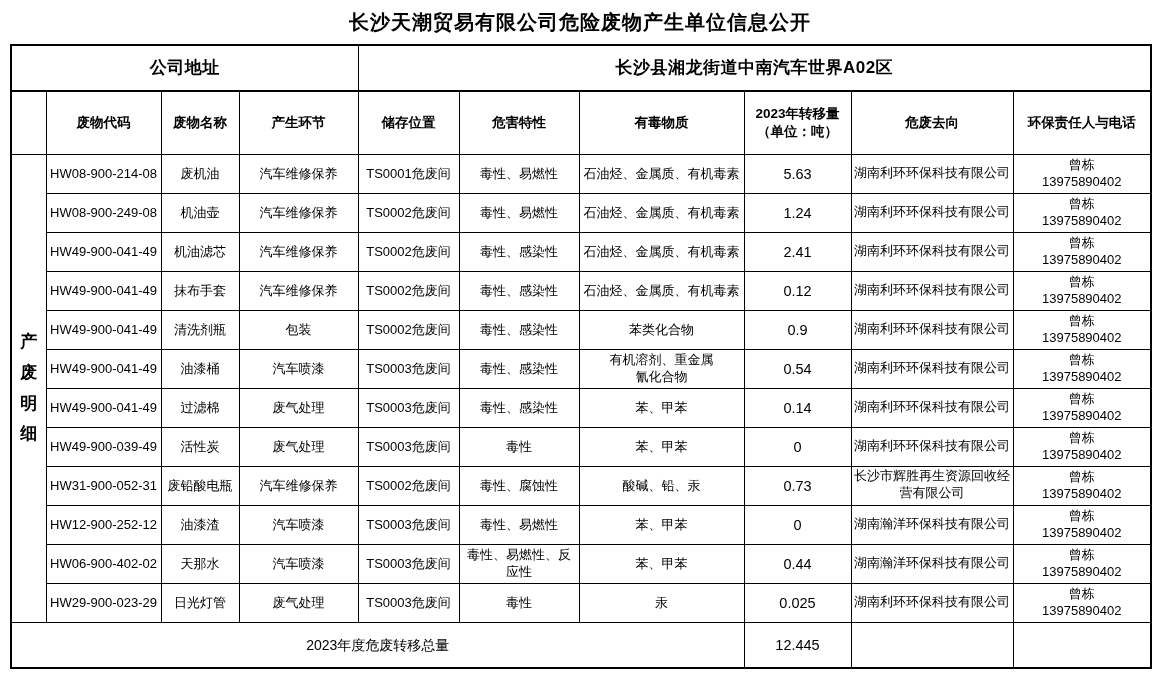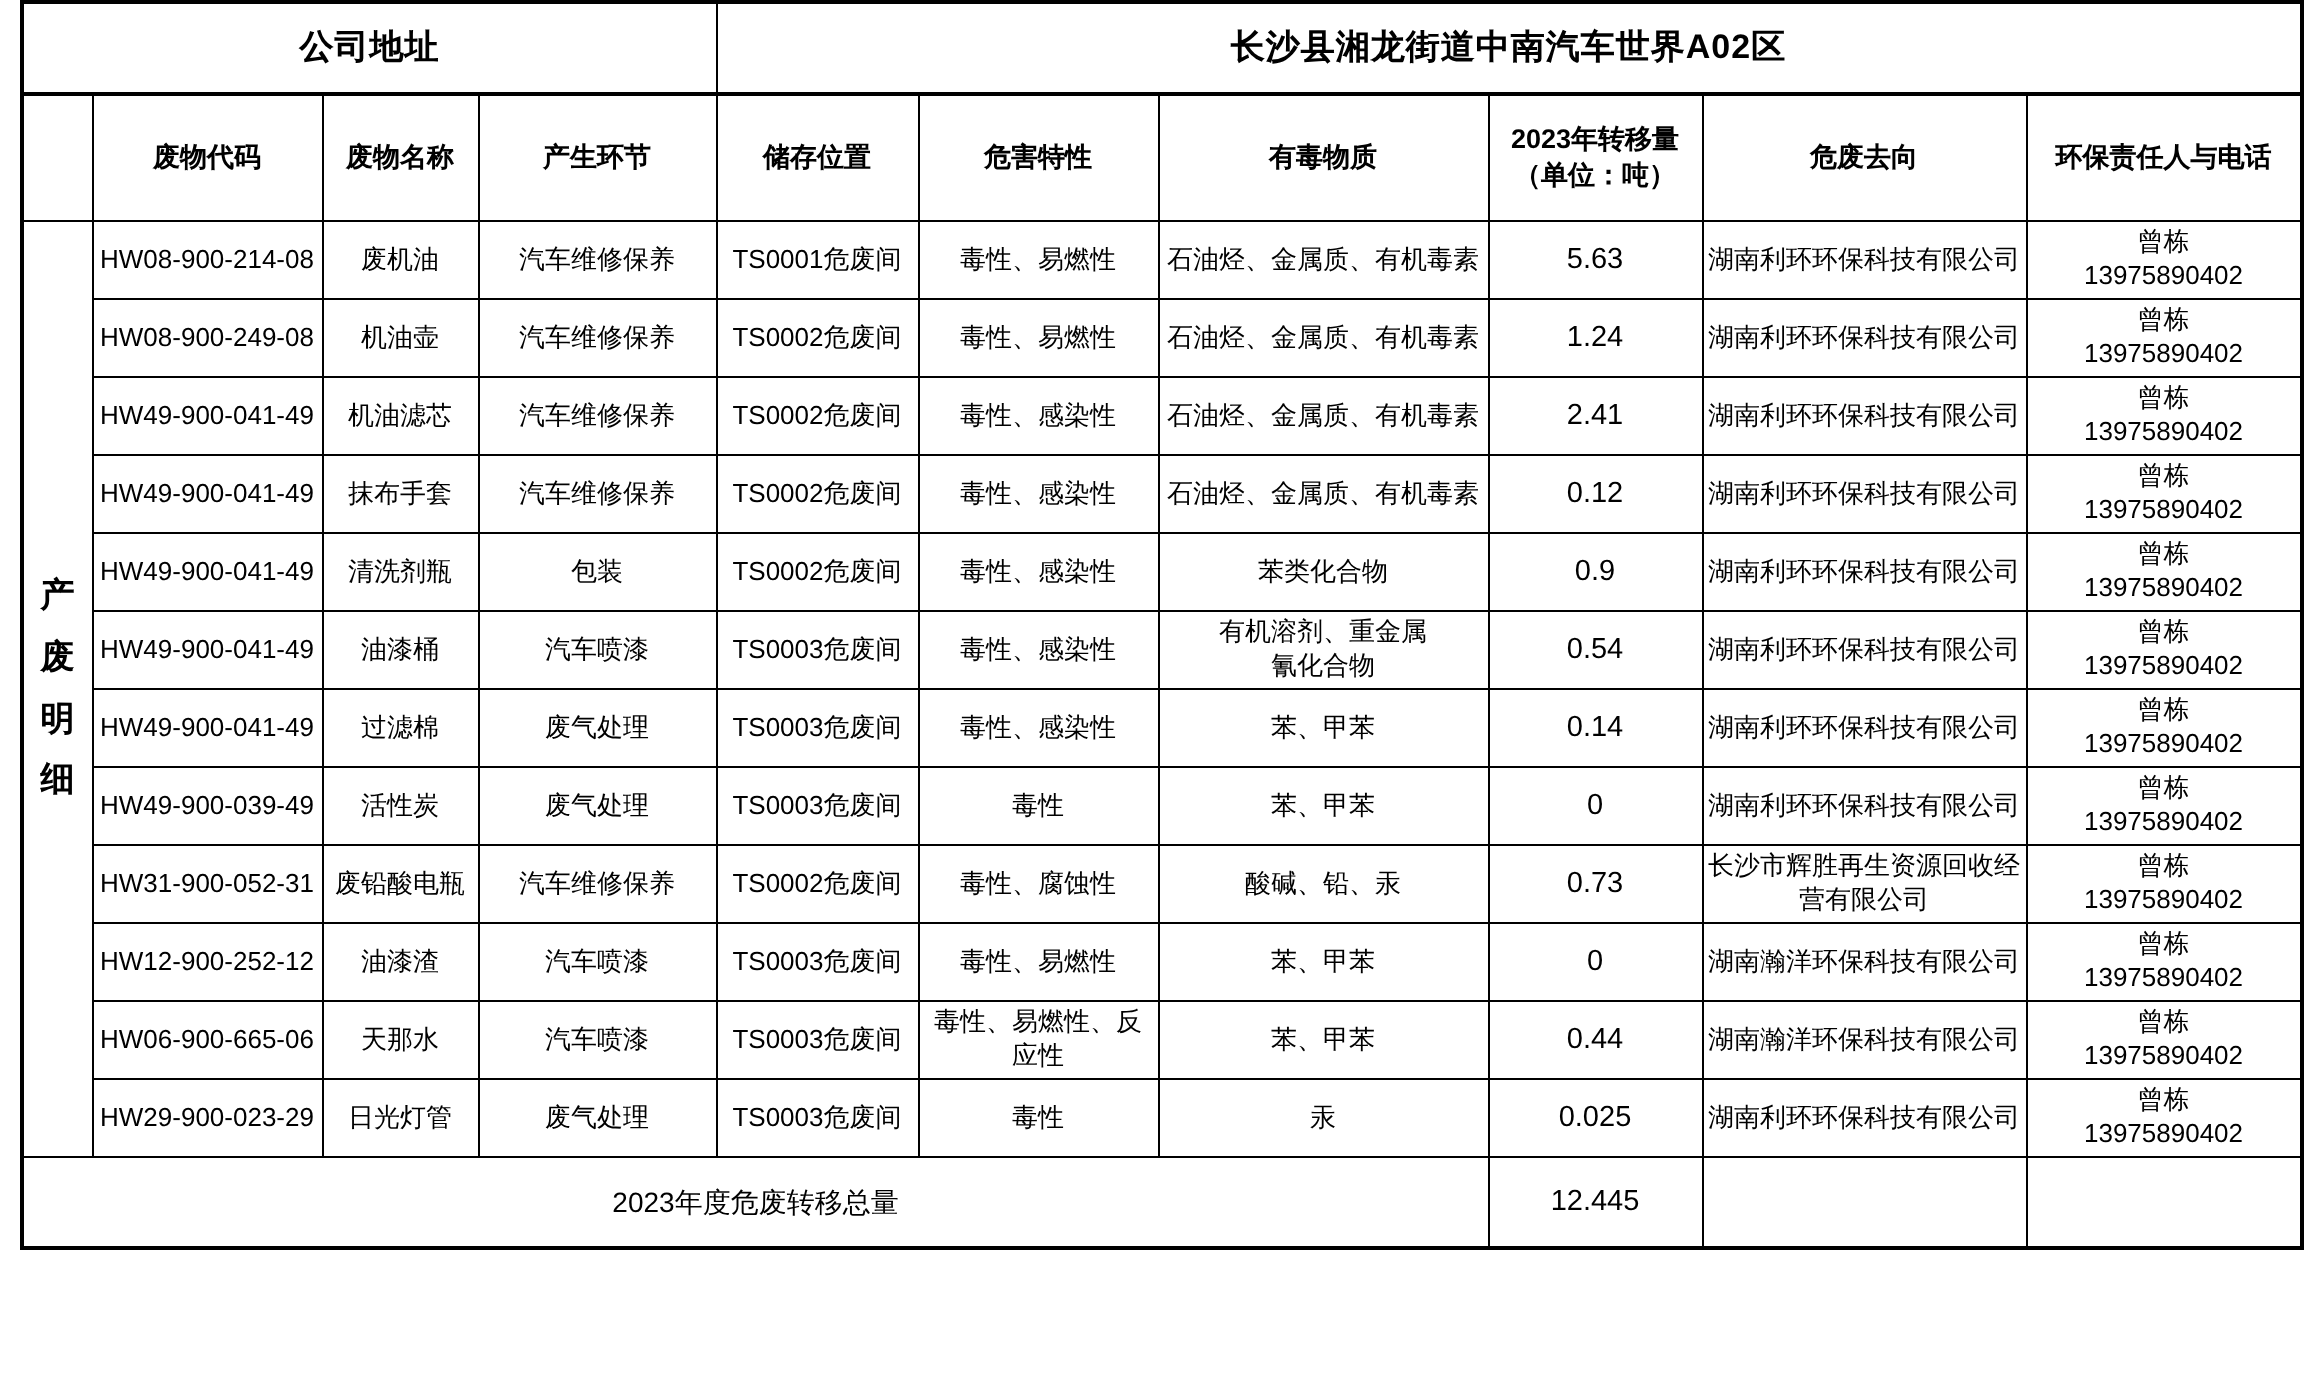--- a/index.html
+++ b/index.html
@@ -26,29 +26,30 @@
     height:42px;font-size:17px;font-weight:bold;
     border-bottom:2px solid #000;letter-spacing:0.5px;
   }
   .header-row td{height:60px;font-weight:bold;font-size:13.5px;}
   .pre{white-space:pre-line;}
   .section-label{
     font-size:17px;font-weight:bold;line-height:1.8;
     padding:0 8px;letter-spacing:0;text-align:center;
   }
   .c-amount{font-size:14.5px;margin-left:44px;}
-  .c-destination{padding:2px 2px;}
+  .c-destination{padding:2px 2px;font-family:Liberation Mono, monospace;}
   .footer-row td{height:42px;}
   .footer-label{font-size:14px;}
   .footer-total{font-size:14.5px;}
 </style>
 </head>
 <body>
 
 <div>
+  <div class="page-title">长沙天潮贸易有限公司危险废物产生单位信息公开</div>
 
   <table class="main-table">
     <colgroup>
       <col style="width:35px">
         <col style="width:115px">
         <col style="width:78px">
       <col style="width:119px">
         <col style="width:101px">
         <col style="width:120px">
       <col style="width:165px">
@@ -191,21 +192,21 @@
           <td class="c-stage">汽车喷漆</td>
           <td class="c-storage">TS0003危废间</td>
           <td class="c-hazard">毒性、易燃性</td>
           <td class="c-toxic pre">苯、甲苯</td>
           <td class="c-amount">0</td>
           <td class="c-destination">湖南瀚洋环保科技有限公司</td>
           <td class="c-contact pre">曾栋
 13975890402</td>
         </tr>
         <tr style="height: 39px;">
-          <td class="c-code">HW06-900-665-06</td>
+          <td class="c-code">HW06-900-402-02</td>
           <td class="c-name">天那水</td>
           <td class="c-stage">汽车喷漆</td>
           <td class="c-storage">TS0003危废间</td>
           <td class="c-hazard">毒性、易燃性、反应性</td>
           <td class="c-toxic pre">苯、甲苯</td>
           <td class="c-amount">0.44</td>
           <td class="c-destination">湖南瀚洋环保科技有限公司</td>
           <td class="c-contact pre">曾栋
 13975890402</td>
         </tr>

